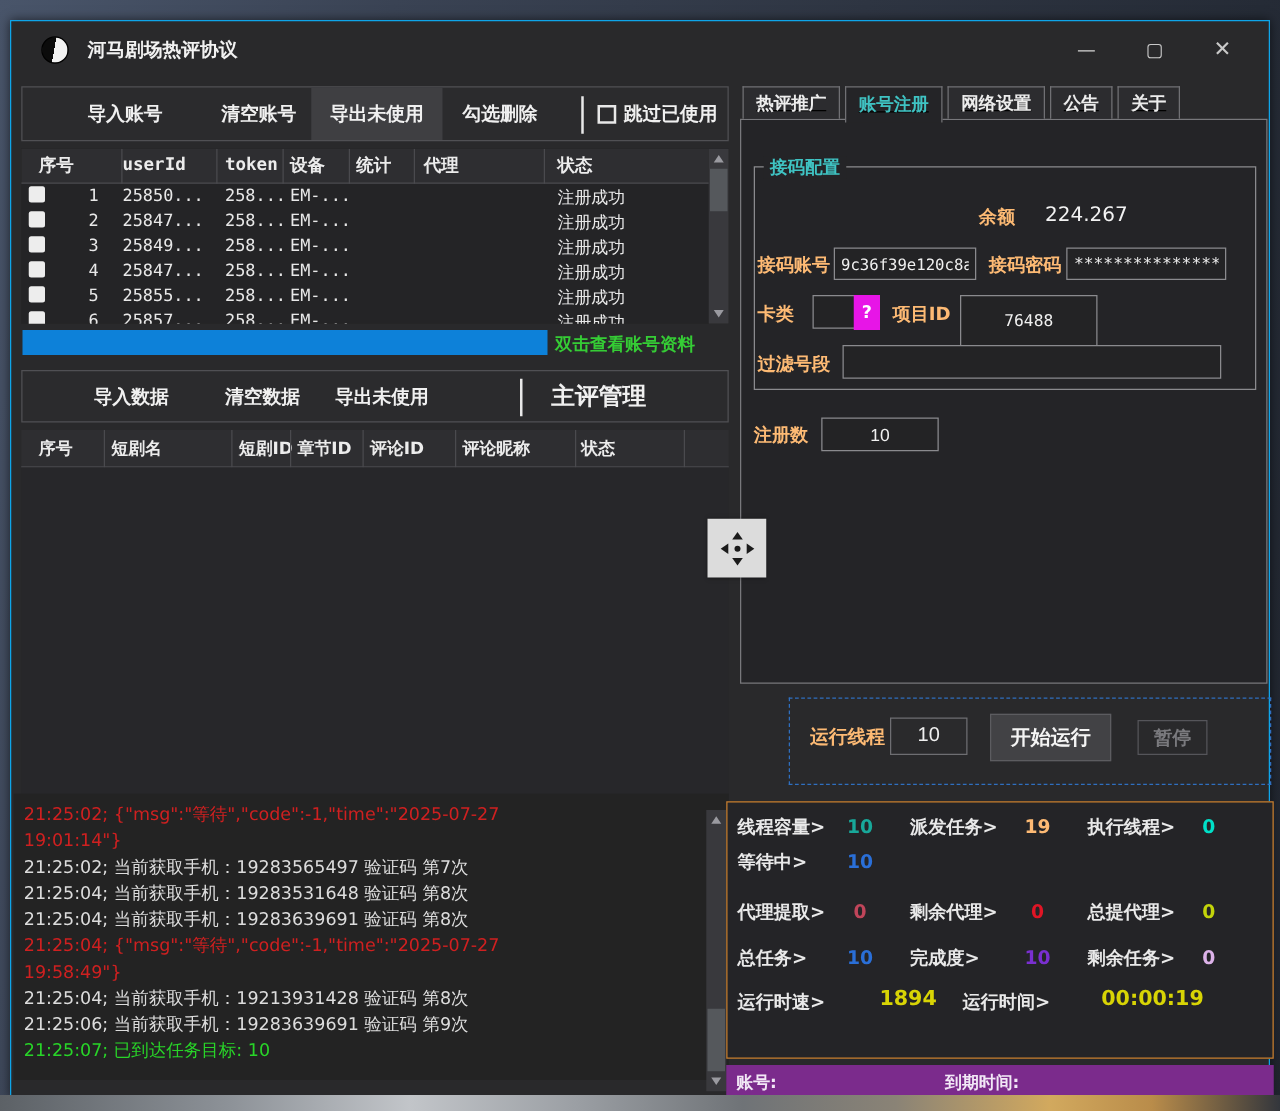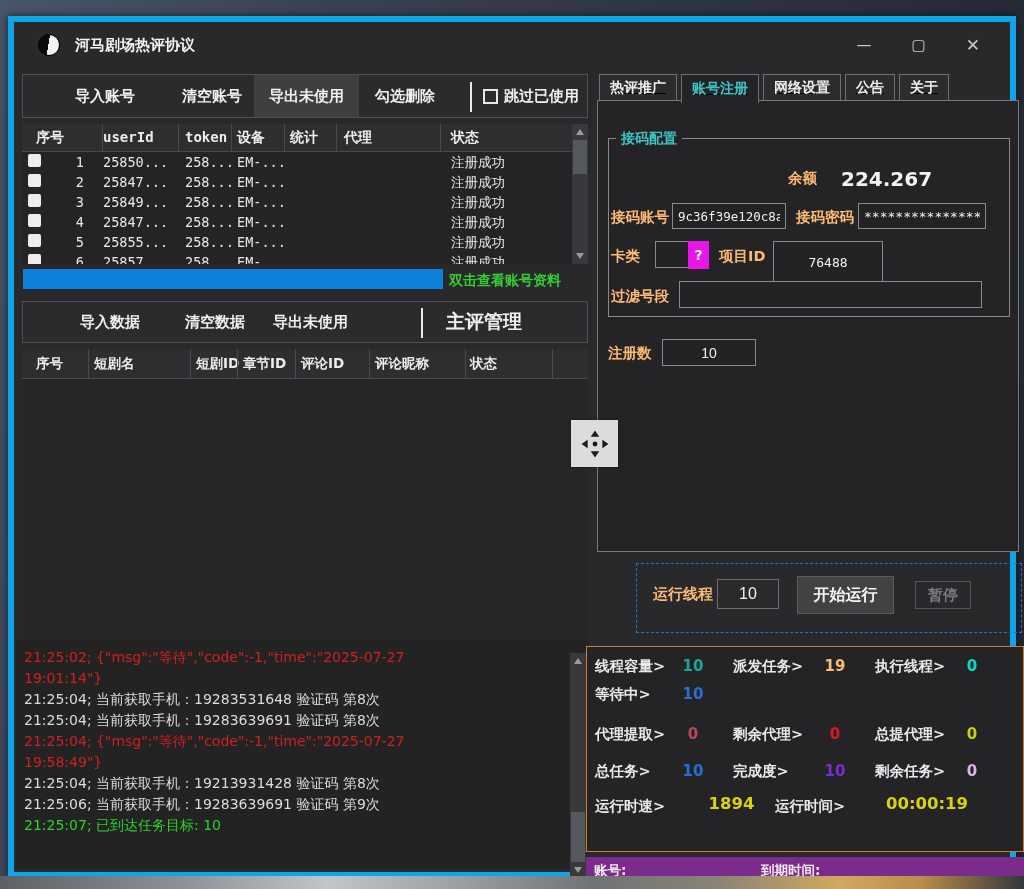--- a/index.html
+++ b/index.html
@@ -5,21 +5,21 @@
   * { margin:0; padding:0; box-sizing:border-box; }
   html,body { width:1024px; height:889px; }
   body {
     position:relative; overflow:hidden;
     font-family:"DejaVu Sans","Liberation Sans",sans-serif;
     background:linear-gradient(105deg,#49556a 0%,#3a4354 25%,#2e3542 55%,#252b36 80%,#20252e 100%);
   }
   .bottom-strip { position:absolute; left:0; right:0; bottom:0; height:13px;
     background:linear-gradient(90deg,#5c6166 0%,#8d9298 18%,#c2c5c9 32%,#9b9fa4 45%,#6f7377 58%,#8a8376 70%,#d2a95e 82%,#b98c4a 90%,#33363c 100%); }
   .window { position:absolute; left:8px; top:16px; width:1008px; height:862px;
-    background:#29292b; border:6px solid #0ea5e9; box-shadow:0 0 8px rgba(0,0,0,.6); }
+    background:#29292b; border:1px solid #0ea5e9; box-shadow:0 0 8px rgba(0,0,0,.6); }
 
   
   .titlebar { position:absolute; left:0; top:0; width:100%; height:46px; display:flex; align-items:center; padding-left:24px; }
   .app-icon { width:22px; height:22px; border-radius:50%; background:linear-gradient(100deg,#0b0b0b 47%,#f2f2f2 47%); border:1px solid #000; margin-right:15px; flex:none; }
   .title-txt { font-size:15px; font-weight:bold; color:#f2f2f2; white-space:nowrap; }
   .tagline-txt { font-size:15px; font-weight:bold; color:#f2f2f2; margin-left:26px; white-space:nowrap; }
   .win-controls { margin-left:auto; display:flex; align-items:center; gap:40px; padding-right:30px; }
   .win-btn { color:#c9c9c9; font-size:15px; line-height:1; cursor:pointer; }
 
   
@@ -65,21 +65,21 @@
   .content-box { position:absolute; left:583px; top:78px; width:422px; height:452px; border:1px solid #78787c; background:#242427; }
   .group-box { position:absolute; left:10px; top:37px; width:402px; height:179px; border:1px solid #8a8a8e; }
   .group-label { position:absolute; left:18px; top:29px; background:#242427; padding:0 5px; color:#3fc3c3; font-size:14px; font-weight:bold; z-index:2; }
   .field-label { position:absolute; font-size:14.5px; font-weight:bold; color:#fdba74; white-space:nowrap; }
   .txt-field { position:absolute; background:#232325; border:1px solid #8a8a8e; color:#f0f0f0; font-size:13px; padding:0 5px; outline:none; }
   .dropdown { position:absolute; left:21px; top:62px; width:137px; height:27px; background:#ffffff; display:flex; align-items:center; cursor:pointer; }
   .dd-text { flex:1; font-size:14.5px; font-weight:bold; color:#111; padding-left:4px; white-space:nowrap; }
   .dd-arrow { width:21px; height:100%; background:#8a98a4; display:flex; align-items:center; justify-content:center; border-left:1px solid #5a6a76; }
   .dd-caret { width:0; height:0; border-left:5px solid transparent; border-right:5px solid transparent; border-top:7px solid #26404e; }
   .help-btn { position:absolute; left:90px; top:140px; width:21px; height:28px; background:#e715e7; color:#fff; font-weight:bold; font-size:14px; display:flex; align-items:center; justify-content:center; cursor:pointer; }
-  .balance-val { position:absolute; font-size:20px; font-weight:bold; color:#f2f2f2; }
+  .balance-val { position:absolute; font-size:16px; font-weight:normal; color:#f2f2f2; }
 
   
   .move-cursor { position:absolute; left:557px; top:398px; width:47px; height:47px; background:#dcdcdc; box-shadow:0 0 3px rgba(0,0,0,.5); display:flex; align-items:center; justify-content:center; z-index:5; }
 
   
   .run-box { position:absolute; left:622px; top:541px; width:386px; height:70px; border:1px dashed #2f6fc0; }
   .run-input { position:absolute; left:80px; top:15px; width:62px; height:30px; background:#2a2a2c; border:1px solid #6e6e72; color:#f0f0f0; font-size:16px; text-align:center; outline:none; }
   .btn-start { position:absolute; left:160px; top:12px; width:97px; height:38px; background:#424245; border:1px solid #5c5c60; color:#f4f4f4; font-size:16px; font-weight:bold; display:flex; align-items:center; justify-content:center; cursor:pointer; }
   .btn-pause { position:absolute; left:278px; top:17px; width:56px; height:28px; background:transparent; border:1px solid #55555a; color:#7a7a7e; font-size:15px; font-weight:bold; display:flex; align-items:center; justify-content:center; }
 
@@ -215,20 +215,21 @@
       <i class="h-sep" style="left:273px;height:30px"></i>
     <i class="h-sep" style="left:347px;height:30px"></i>
       <i class="h-sep" style="left:443px;height:30px"></i>
     <i class="h-sep" style="left:530px;height:30px"></i>
   </div>
   <div class="table2-body"></div>
 
   <div class="log">
     <div class="log-line error">21:25:02; {"msg":"等待","code":-1,"time":"2025-07-27</div>
     <div class="log-line error">19:01:14"}</div>
+    <div class="log-line info">21:25:02; 当前获取手机：19283565497  验证码 第7次</div>
     <div class="log-line info">21:25:04; 当前获取手机：19283531648  验证码 第8次</div>
     <div class="log-line info">21:25:04; 当前获取手机：19283639691  验证码 第8次</div>
     <div class="log-line error">21:25:04; {"msg":"等待","code":-1,"time":"2025-07-27</div>
     <div class="log-line error">19:58:49"}</div>
     <div class="log-line info">21:25:04; 当前获取手机：19213931428  验证码 第8次</div>
     <div class="log-line info">21:25:06; 当前获取手机：19283639691  验证码 第9次</div>
     <div class="log-line success">21:25:07; 已到达任务目标: 10</div>
   </div>
   <div class="scrollbar" style="left:556px;top:631px;height:225px;">
     <i class="sb-arrow sb-up"></i>

